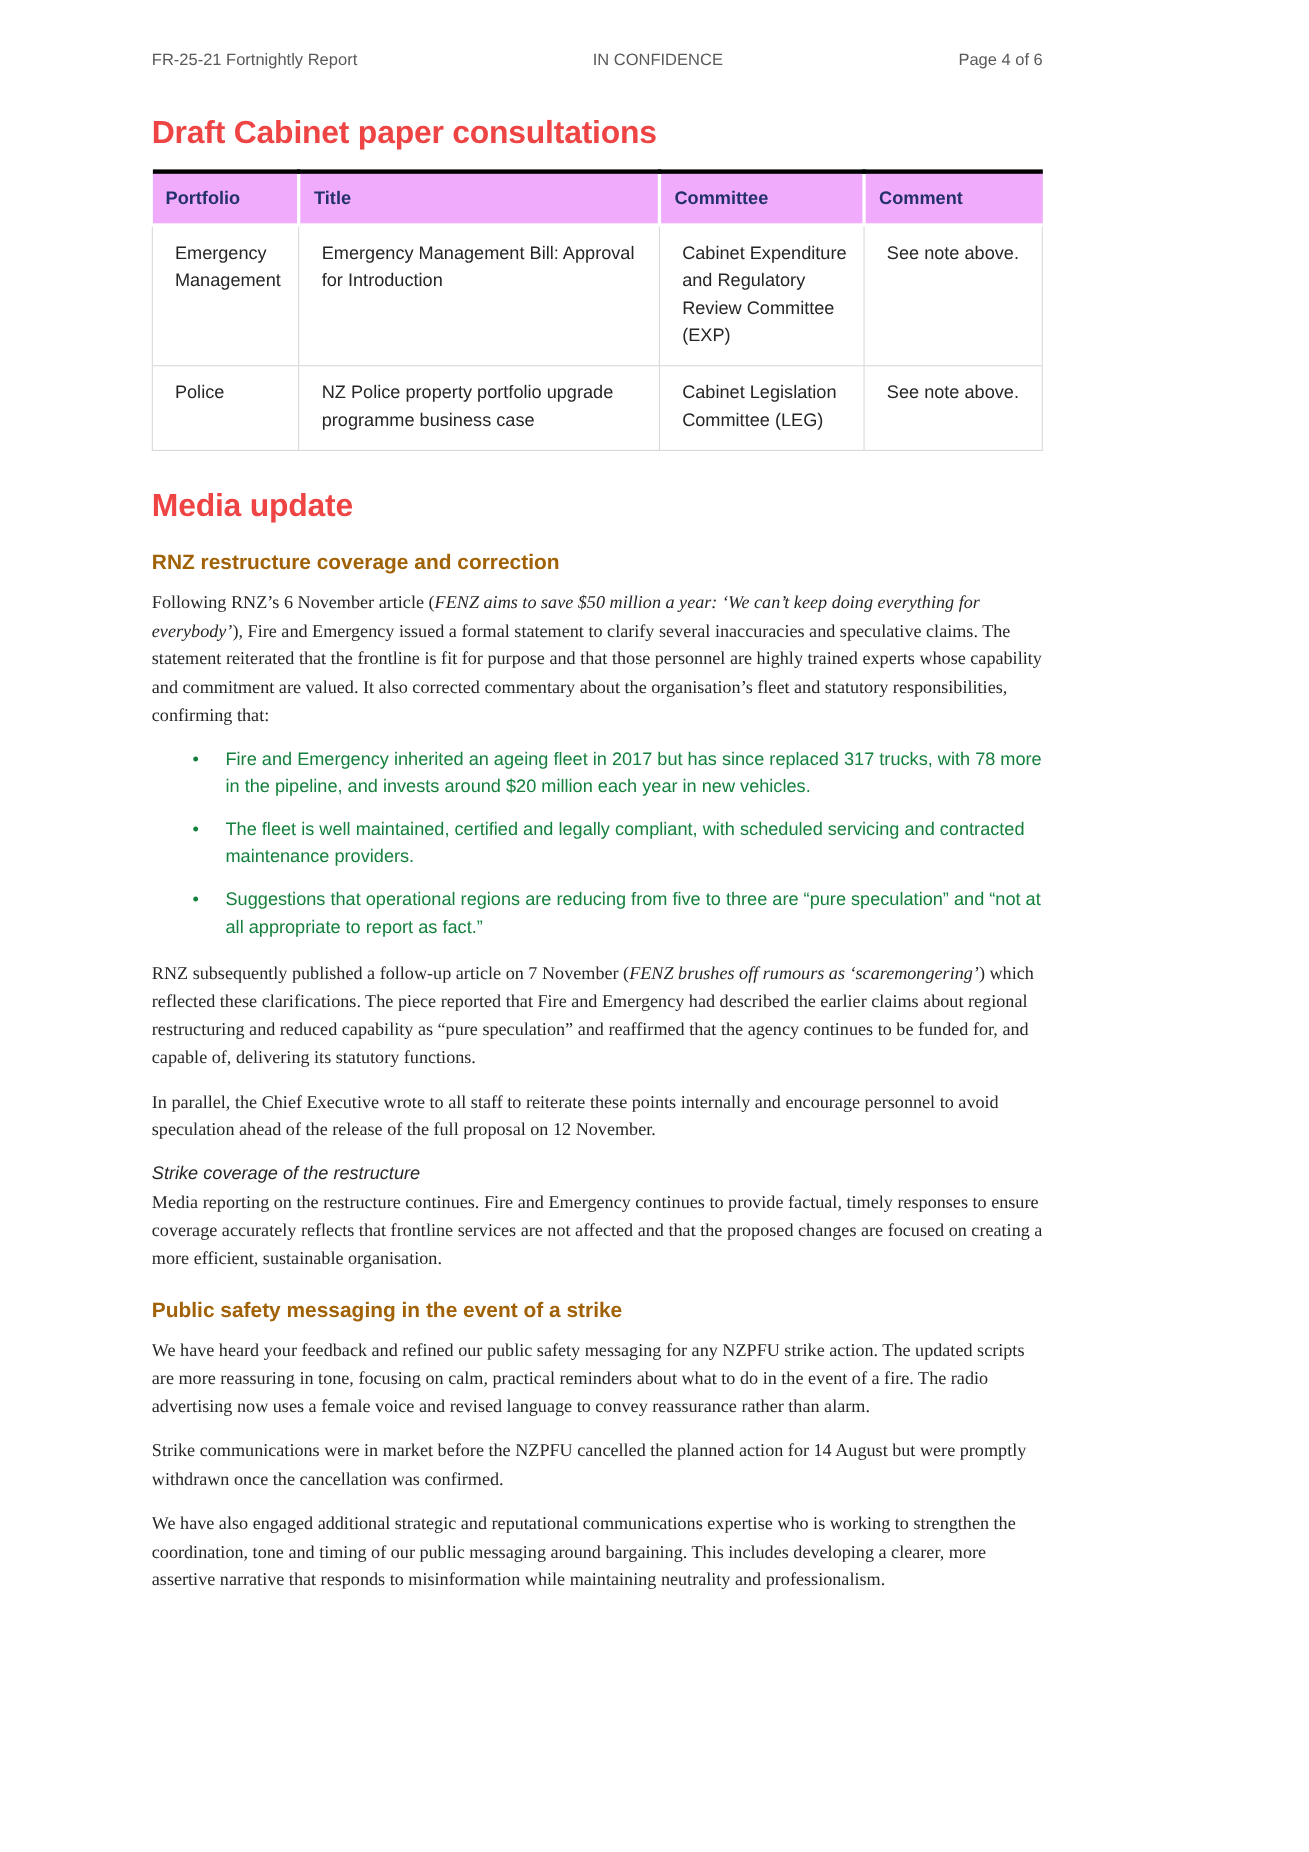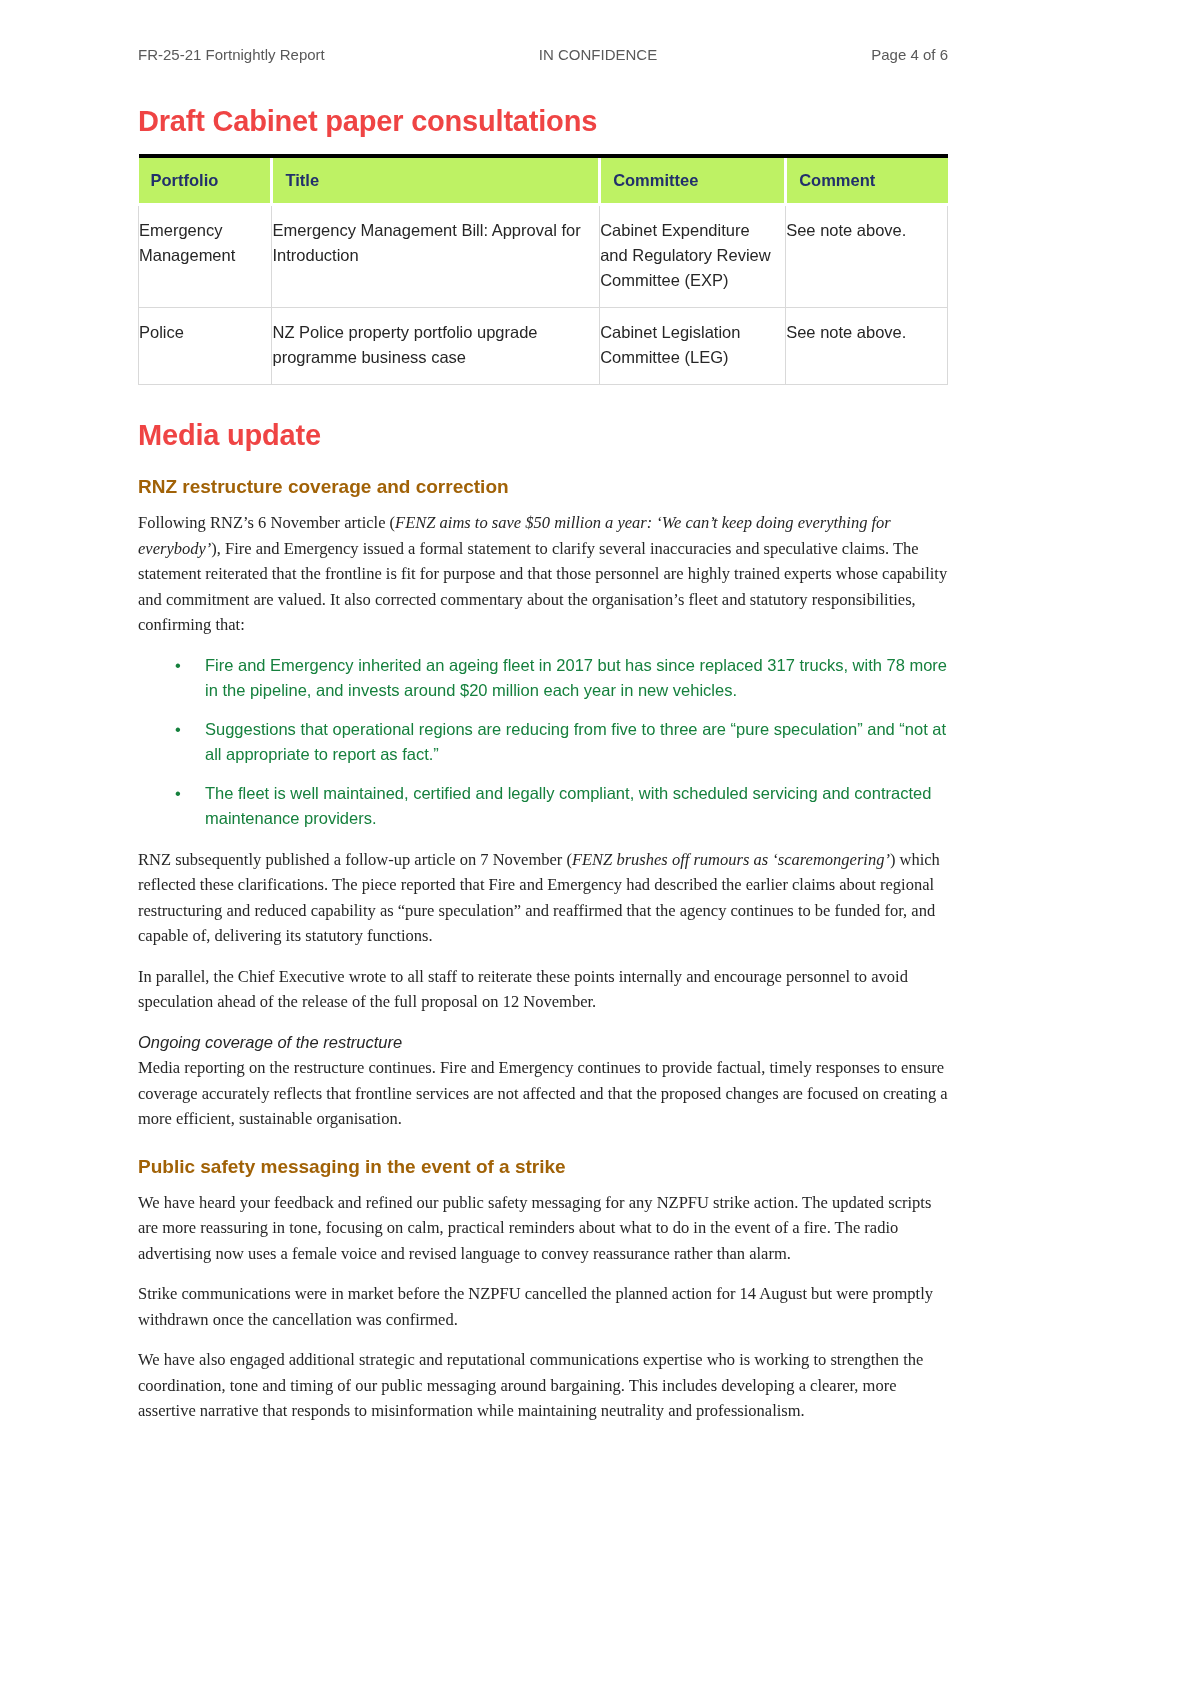--- a/index.html
+++ b/index.html
@@ -46,32 +46,32 @@
     margin-bottom: 12px;
   }
   
   table.consult {
     width: 100%;
     border-collapse: collapse;
     border-top: 4px solid #000000;
     font-size: 16.5px;
   }
   table.consult th {
-    background: #bef264;
+    background: #f0abfc;
     color: #22306b;
     font-weight: 700;
     text-align: left;
     padding: 13px 12px 13px 12px;
     border-right: 3px solid #ffffff;
     border-bottom: 3px solid #ffffff;
   }
   table.consult th:last-child { border-right: none; }
   table.consult td {
     vertical-align: top;
-    padding: 12px 12px 14px 0;
+    padding: 12px 12px 14px 20px;
     border: 1px solid #d9d9d9;
     line-height: 25px;
   }
   table.consult col.c-portfolio { width: 16.5%; }
   table.consult col.c-title     { width: 40.5%; }
   table.consult col.c-committee { width: 23%; }
   table.consult col.c-comment   { width: 20%; }
   
   p.body-para {
     font-size: 16.5px;
@@ -156,29 +156,29 @@
     </table>
 
     <h1 class="h1-media">Media update</h1>
 
     <h2>RNZ restructure coverage and correction</h2>
 
     <p class="body-para"><span>Following RNZ’s 6 November article (</span><span class="italic">FENZ aims to save $50 million a year: ‘We can’t keep doing everything for everybody’</span><span>), Fire and Emergency issued a formal statement to clarify several inaccuracies and speculative claims. The statement reiterated that the frontline is fit for purpose and that those personnel are highly trained experts whose capability and commitment are valued. It also corrected commentary about the organisation’s fleet and statutory responsibilities, confirming that:</span></p>
 
     <ul class="bullets">
       <li>Fire and Emergency inherited an ageing fleet in 2017 but has since replaced 317 trucks, with 78 more in the pipeline, and invests around $20 million each year in new vehicles.</li>
+      <li>The fleet is well maintained, certified and legally compliant, with scheduled servicing and contracted maintenance providers.</li>
       <li>Suggestions that operational regions are reducing from five to three are “pure speculation” and “not at all appropriate to report as fact.”</li>
-      <li>The fleet is well maintained, certified and legally compliant, with scheduled servicing and contracted maintenance providers.</li>
     </ul>
 
     <p class="body-para"><span>RNZ subsequently published a follow-up article on 7 November (</span><span class="italic">FENZ brushes off rumours as ‘scaremongering’</span><span>) which reflected these clarifications. The piece reported that Fire and Emergency had described the earlier claims about regional restructuring and reduced capability as “pure speculation” and reaffirmed that the agency continues to be funded for, and capable of, delivering its statutory functions.</span></p>
 
     <p class="body-para">In parallel, the Chief Executive wrote to all staff to reiterate these points internally and encourage personnel to avoid speculation ahead of the release of the full proposal on 12 November.</p>
 
-    <p class="run-in-head">Ongoing coverage of the restructure</p>
+    <p class="run-in-head">Strike coverage of the restructure</p>
     <p class="body-para">Media reporting on the restructure continues. Fire and Emergency continues to provide factual, timely responses to ensure coverage accurately reflects that frontline services are not affected and that the proposed changes are focused on creating a more efficient, sustainable organisation.</p>
 
     <h2>Public safety messaging in the event of a strike</h2>
 
     <p class="body-para">We have heard your feedback and refined our public safety messaging for any NZPFU strike action. The updated scripts are more reassuring in tone, focusing on calm, practical reminders about what to do in the event of a fire. The radio advertising now uses a female voice and revised language to convey reassurance rather than alarm.</p>
     <p class="body-para">Strike communications were in market before the NZPFU cancelled the planned action for 14 August but were promptly withdrawn once the cancellation was confirmed.</p>
     <p class="body-para">We have also engaged additional strategic and reputational communications expertise who is working to strengthen the coordination, tone and timing of our public messaging around bargaining. This includes developing a clearer, more assertive narrative that responds to misinformation while maintaining neutrality and professionalism.</p>
 
   </div>
 </div>

